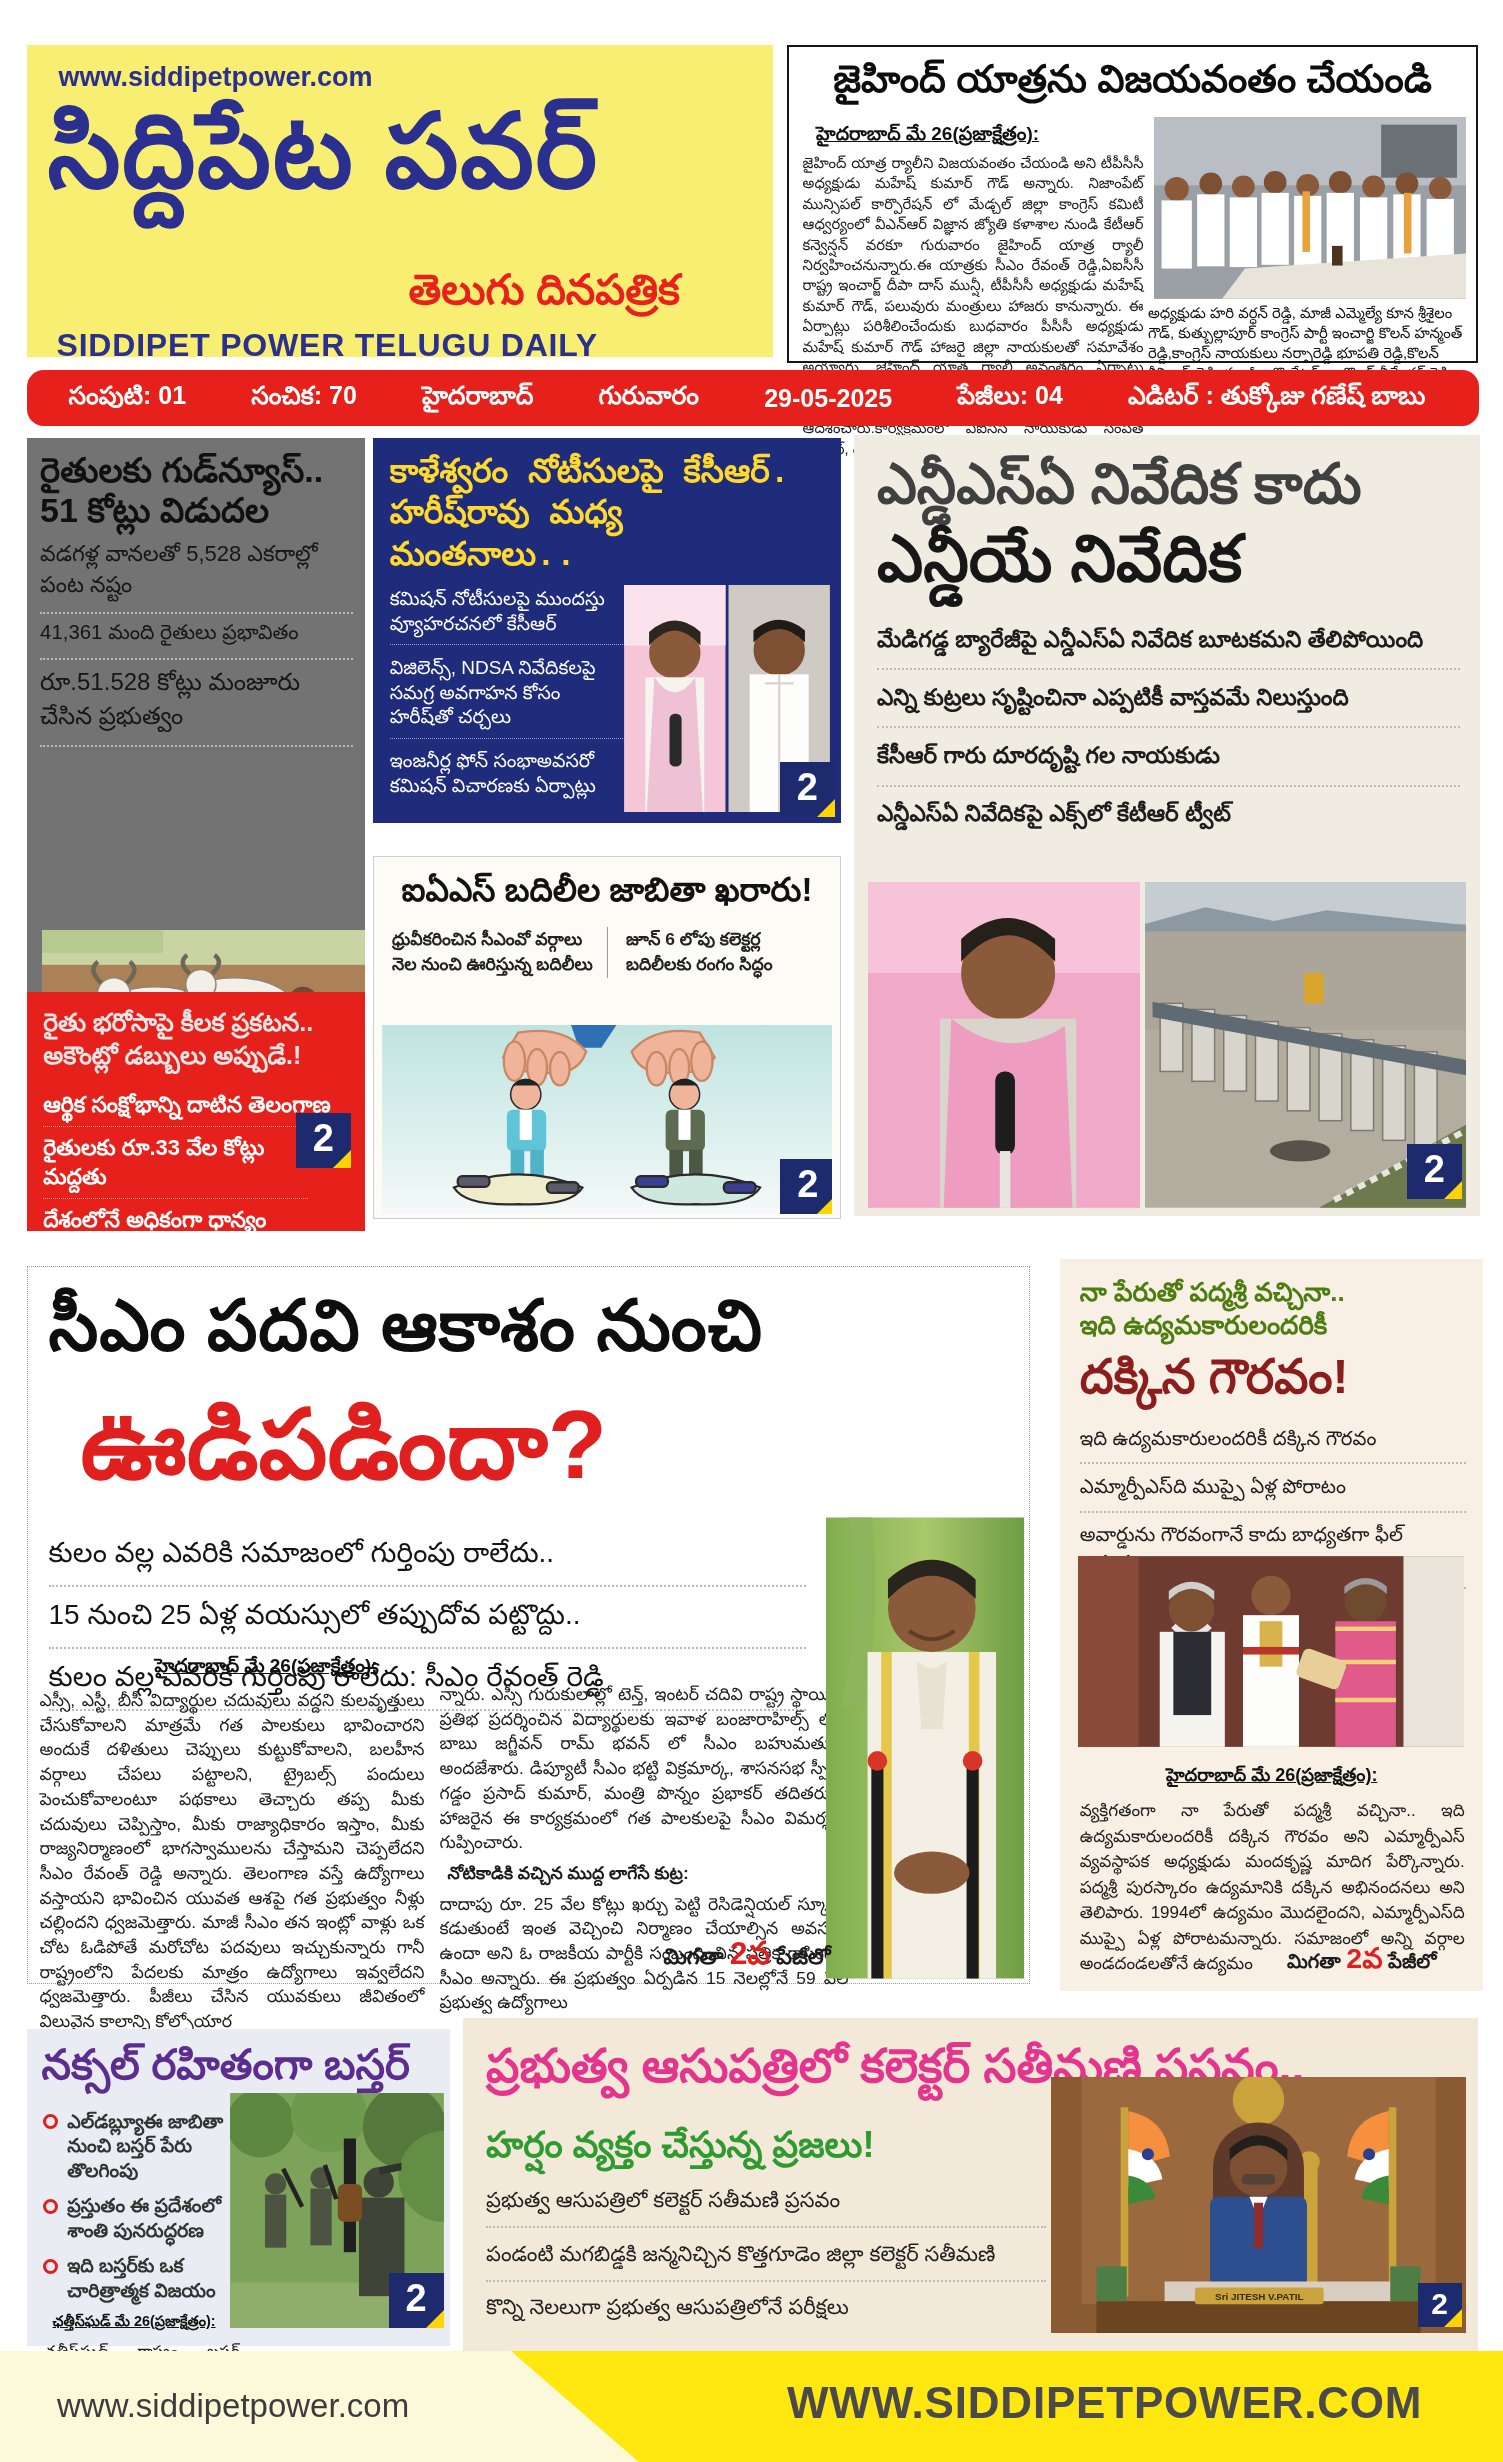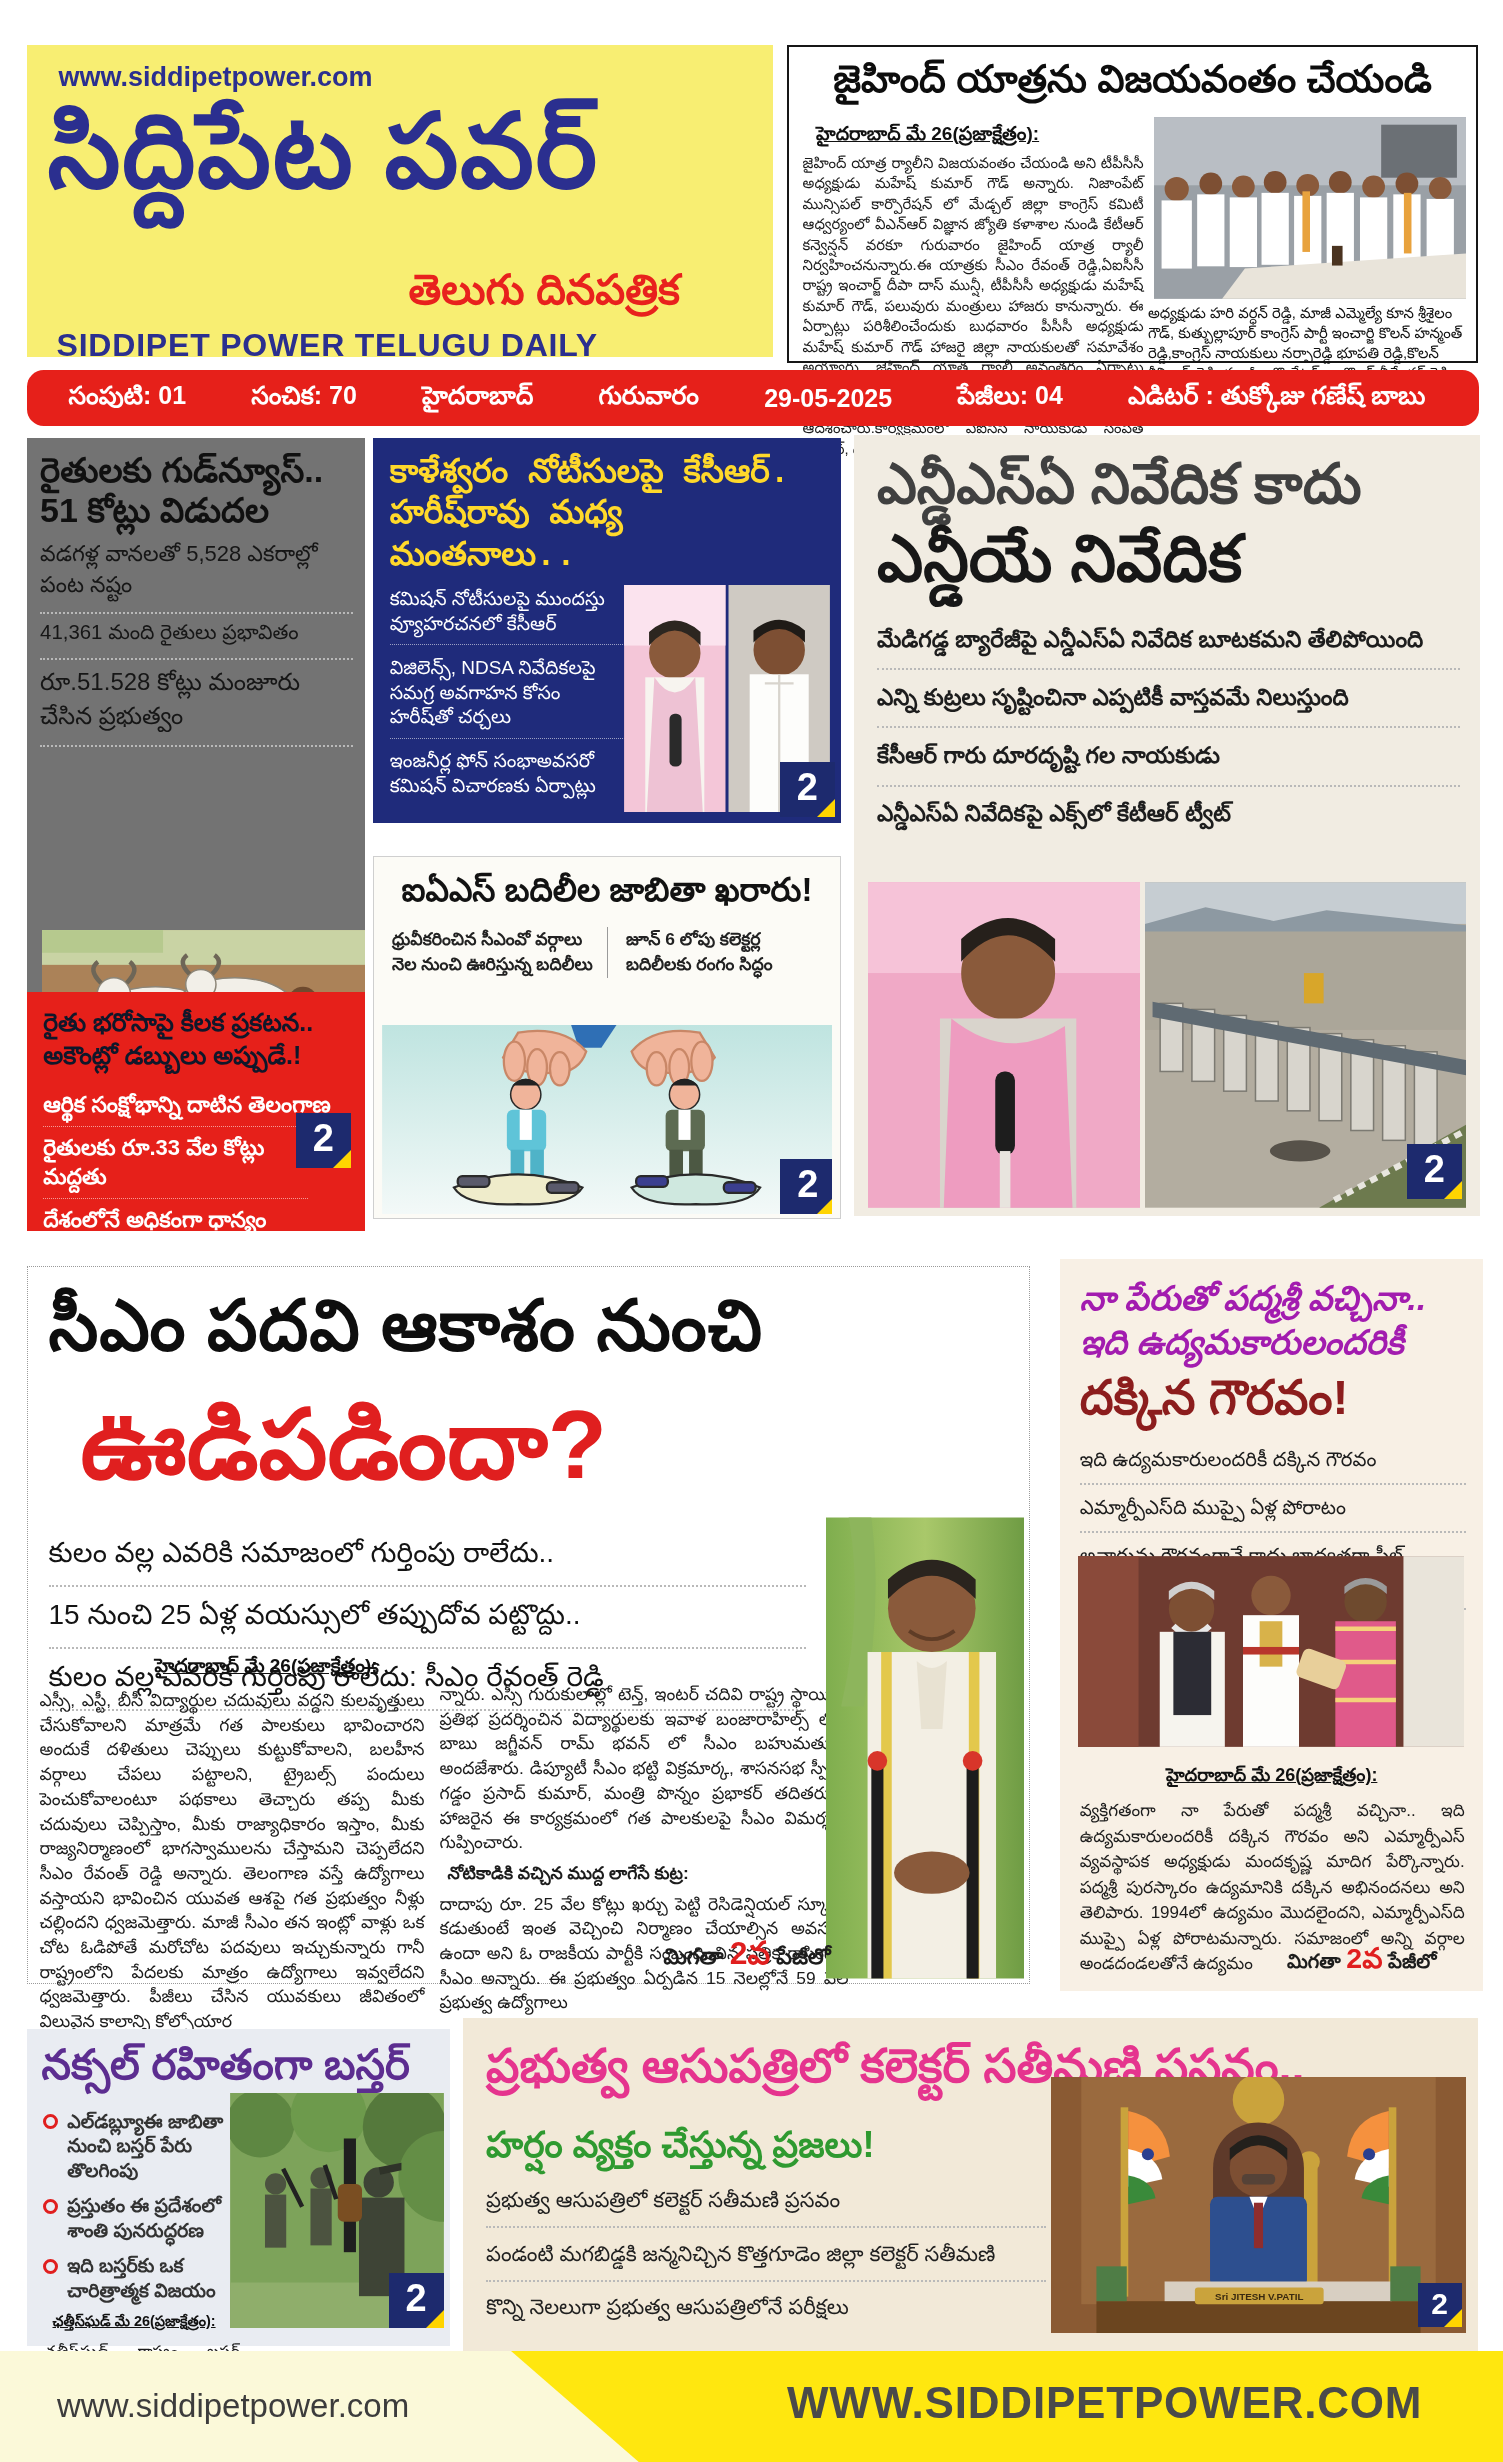--- a/index.html
+++ b/index.html
@@ -37,21 +37,21 @@
   #editionbar span { color:#fff; font-weight:bold; font-size:25px; white-space:nowrap; }
   
   #farmers { left:26.5px; top:438px; width:338px; height:713px; background:#737373; }
   #farmers .h { padding:12px 12px 0 13.6px; font-size:34px; font-weight:900; color:#101010; line-height:1.18; }
   #farmers .s1 { margin:10.6px 12px 0 13.6px; font-size:22px; color:#161616; padding-bottom:9px; }
   #farmers .s2 { margin:7.6px 12px 0 13.6px; font-size:20.4px; color:#161616; padding-bottom:9px; }
   #farmers .s3 { margin:7.6px 12px 0 13.6px; font-size:24px; color:#161616; padding-bottom:9px; font-weight:500; }
   #farmers .photo { position:absolute; left:15px; right:0; bottom:0; height:221px; overflow:hidden; }
   
   #rythu { left:26.5px; top:992px; width:338px; height:239px; background:#e6201a; padding:13.6px 15px 0 16.7px; }
-  #rythu .y { color:#0f172a; font-size:25px; font-weight:900; line-height:1.35; }
+  #rythu .y { color:#e5e5e5; font-size:25px; font-weight:900; line-height:1.35; }
   #rythu .w { color:#fff; font-size:22px; font-weight:bold; line-height:1.3; padding:7.6px 0 6px 0; }
   
   #kcrbox { left:373px; top:438px; width:468px; height:385px; background:#1f2b7b; }
   #kcrbox .h { padding:15px 13.6px 0 16.7px; font-size:33px; font-weight:900; color:#ffd92b; line-height:1.25;font-family:Liberation Mono, monospace; }
   #kcrbox .b { margin:10.6px 0 0 16.7px; width:235px; color:#fff; font-size:19px; line-height:1.3; padding-bottom:7.6px; }
   #kcrbox .photos { position:absolute; right:10.6px; bottom:10.6px; width:206px; height:227px; display:flex; }
   
   #ias { left:373px; top:856px; width:468px; height:363px; background:#fcfbf6; border:0.8px solid #cfcfcf; }
   #ias h2 { font-size:33px; font-weight:900; color:#121212; text-align:center; padding-top:13.6px; }
   #ias .subs { display:flex; margin-top:10.6px; }
@@ -70,21 +70,21 @@
   #cm .hr { padding:4.5px 15px 0 53px; font-size:97px; font-weight:900; color:#e01f1f; }
   #cm .s { margin:12px 0 0 21px; width:757px; font-size:28px; color:#141414; padding-bottom:9px; }
   #cm .dl { position:absolute; left:127px; top:388px; font-size:19px; }
   #cm .c1 { position:absolute; left:12px; top:421px; width:385px; font-size:17.4px; line-height:1.42; }
   #cm .c2 { position:absolute; left:412px; top:415px; width:409px; font-size:17.4px; line-height:1.42; }
   #cm .c2 .sh { font-weight:bold; margin:6px 8px; text-align:left; }
   #cm .photo { position:absolute; right:4.5px; top:250px; width:198px; height:462px; overflow:hidden; }
   #cm .more { position:absolute; left:636px; top:668px; font-size:22px; }
   
   #padma { left:1060px; top:1259px; width:423px; height:732px; background:#f8f0e5; }
-  #padma .h { padding:16.7px 15px 0 19.7px; font-size:34px; font-weight:900; color:#a21caf; line-height:1.3;font-style:italic; }
+  #padma .h { padding:16.7px 15px 0 19.7px; font-size:26px; font-weight:900; color:#4d7c0f; line-height:1.3; }
   #padma .h3 { padding:6px 15px 0 19.7px; font-size:48px; font-weight:900; color:#8c1d1d; }
   #padma .s { margin:10.6px 16.7px 0 19.7px; font-size:19.7px; color:#1c1c1c; padding-bottom:7.6px; }
   #padma .photo { position:absolute; left:18px; top:297px; width:386px; height:191px; overflow:hidden; }
   #padma .dl { position:absolute; left:106px; top:506px; font-size:18px; }
   #padma .bd { position:absolute; left:19.7px; top:539px; width:385px; font-size:17px; line-height:1.5; }
   #padma .more { position:absolute; left:227px; top:683px; font-size:19.7px; }
   
   #naxal { left:26.5px; top:2029px; width:423px; height:317px; background:#e9ecf2; }
   #naxal .h { padding:12px 10.6px 0 15px; font-size:42px; font-weight:900; color:#5c2d90; }
   #naxal .bl { display:flex; gap:9px; margin:10.6px 0 0 16.7px; width:197px; font-size:19px; font-weight:bold; color:#333; line-height:1.3; }

